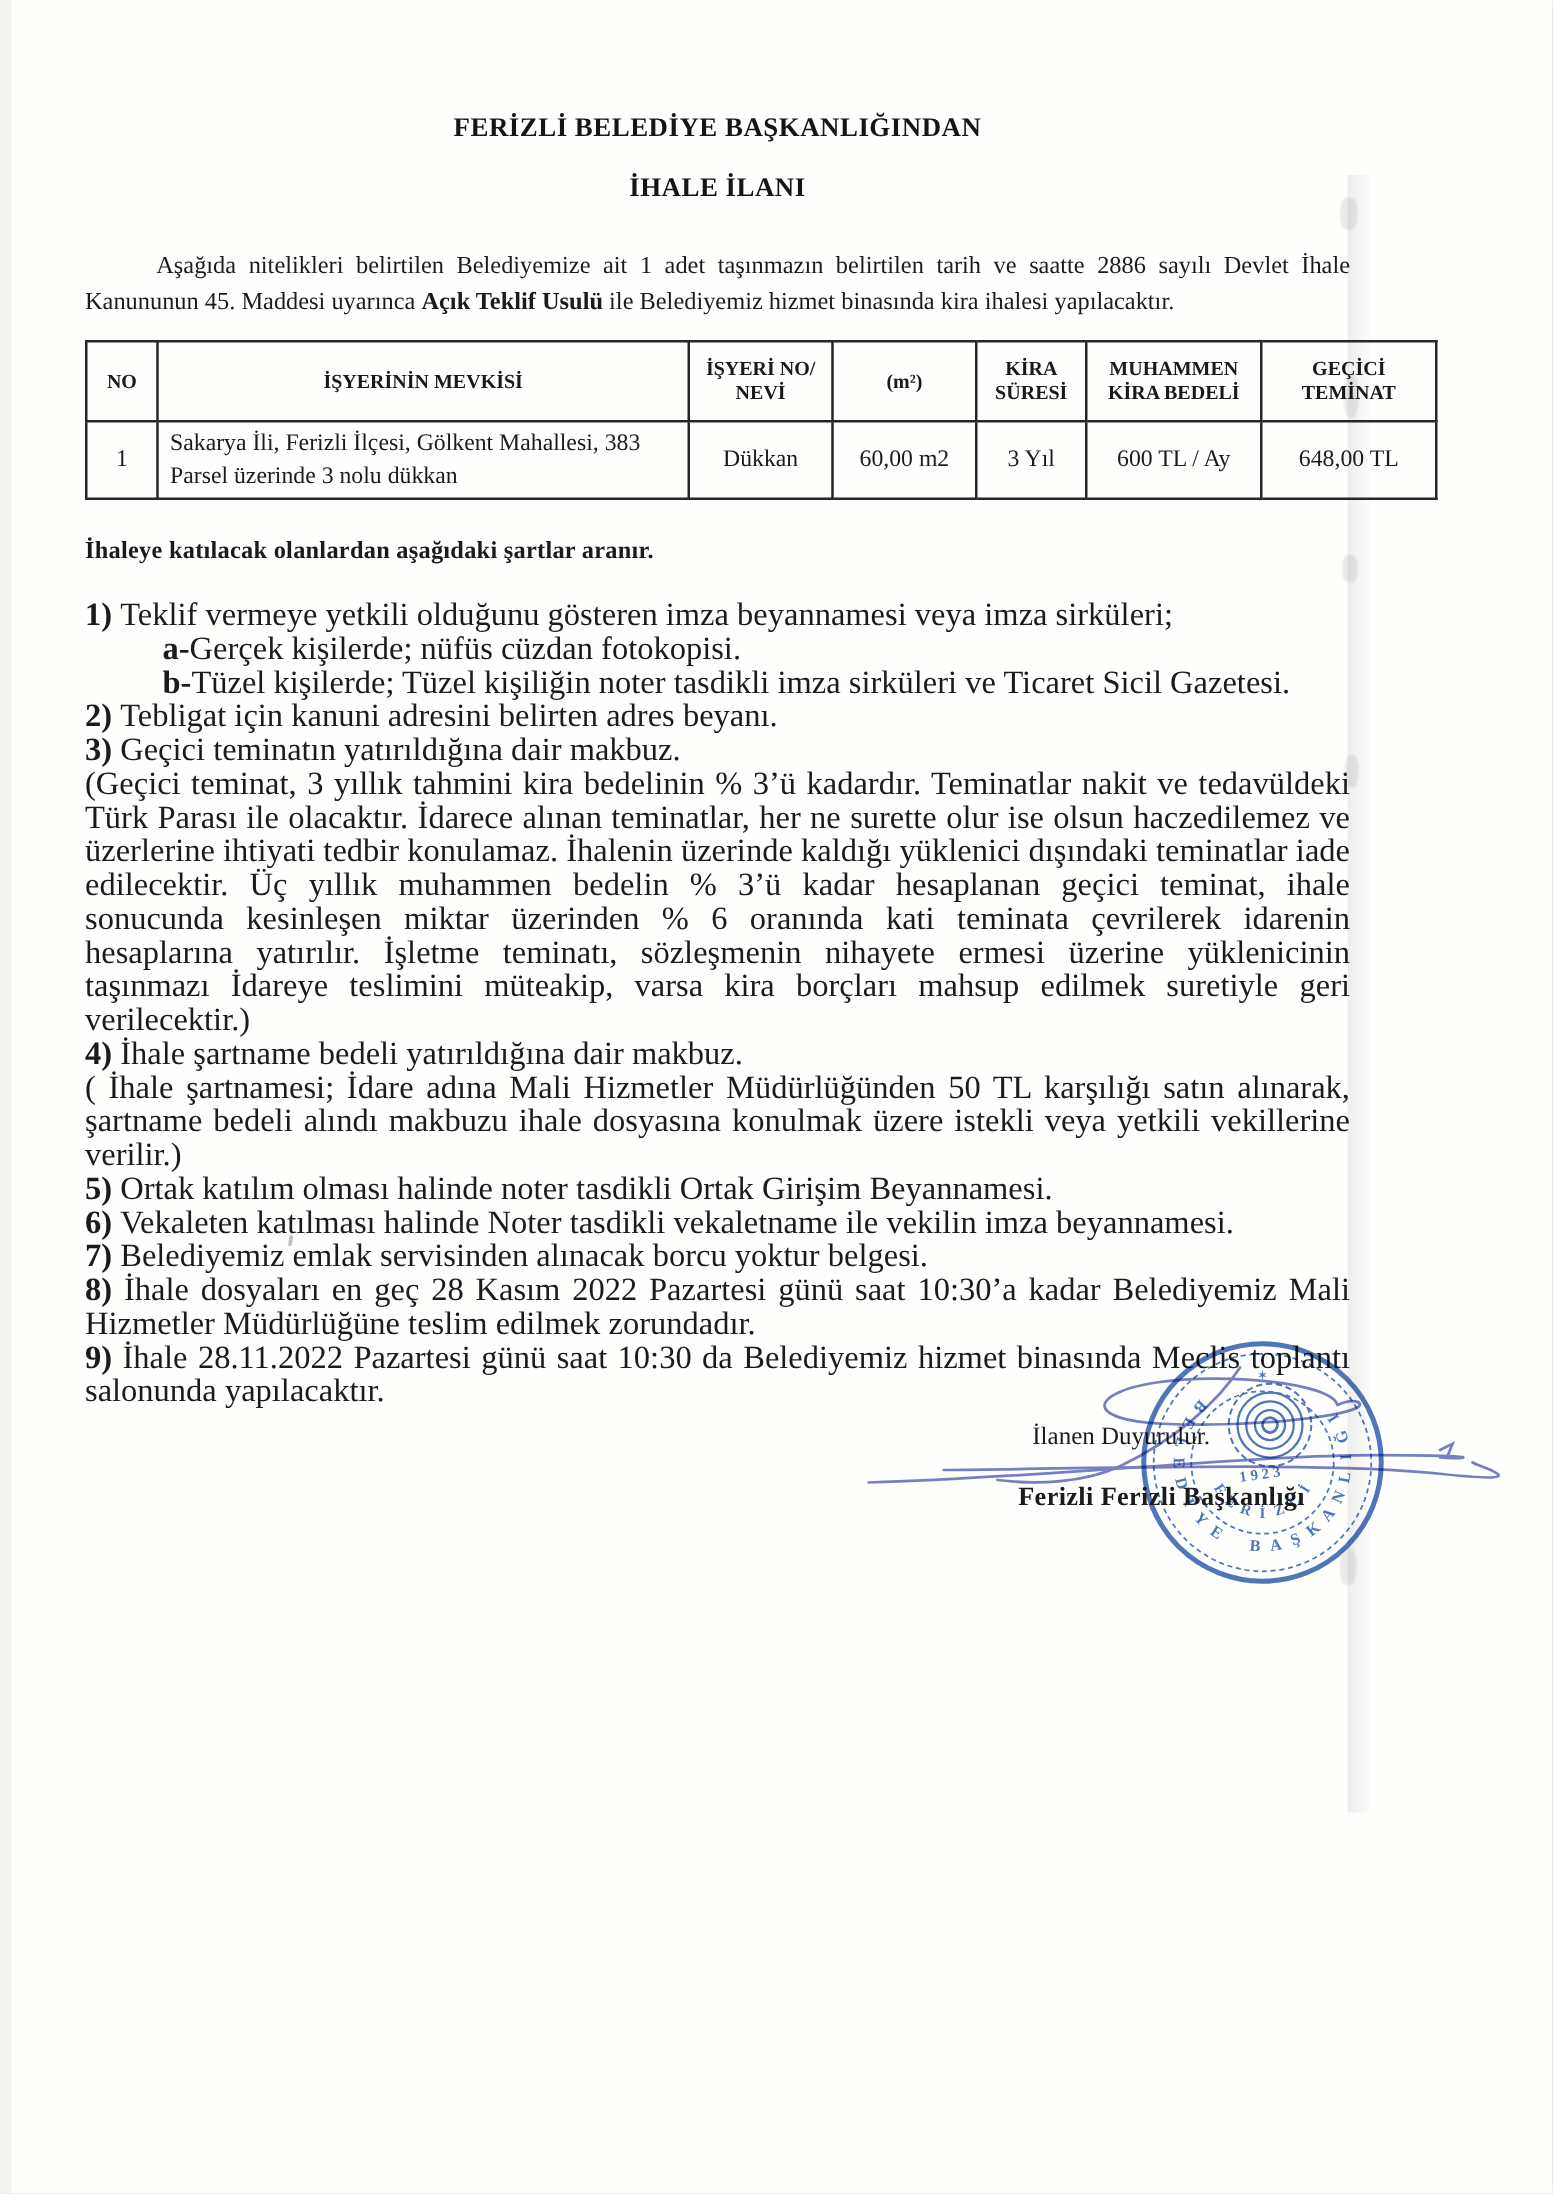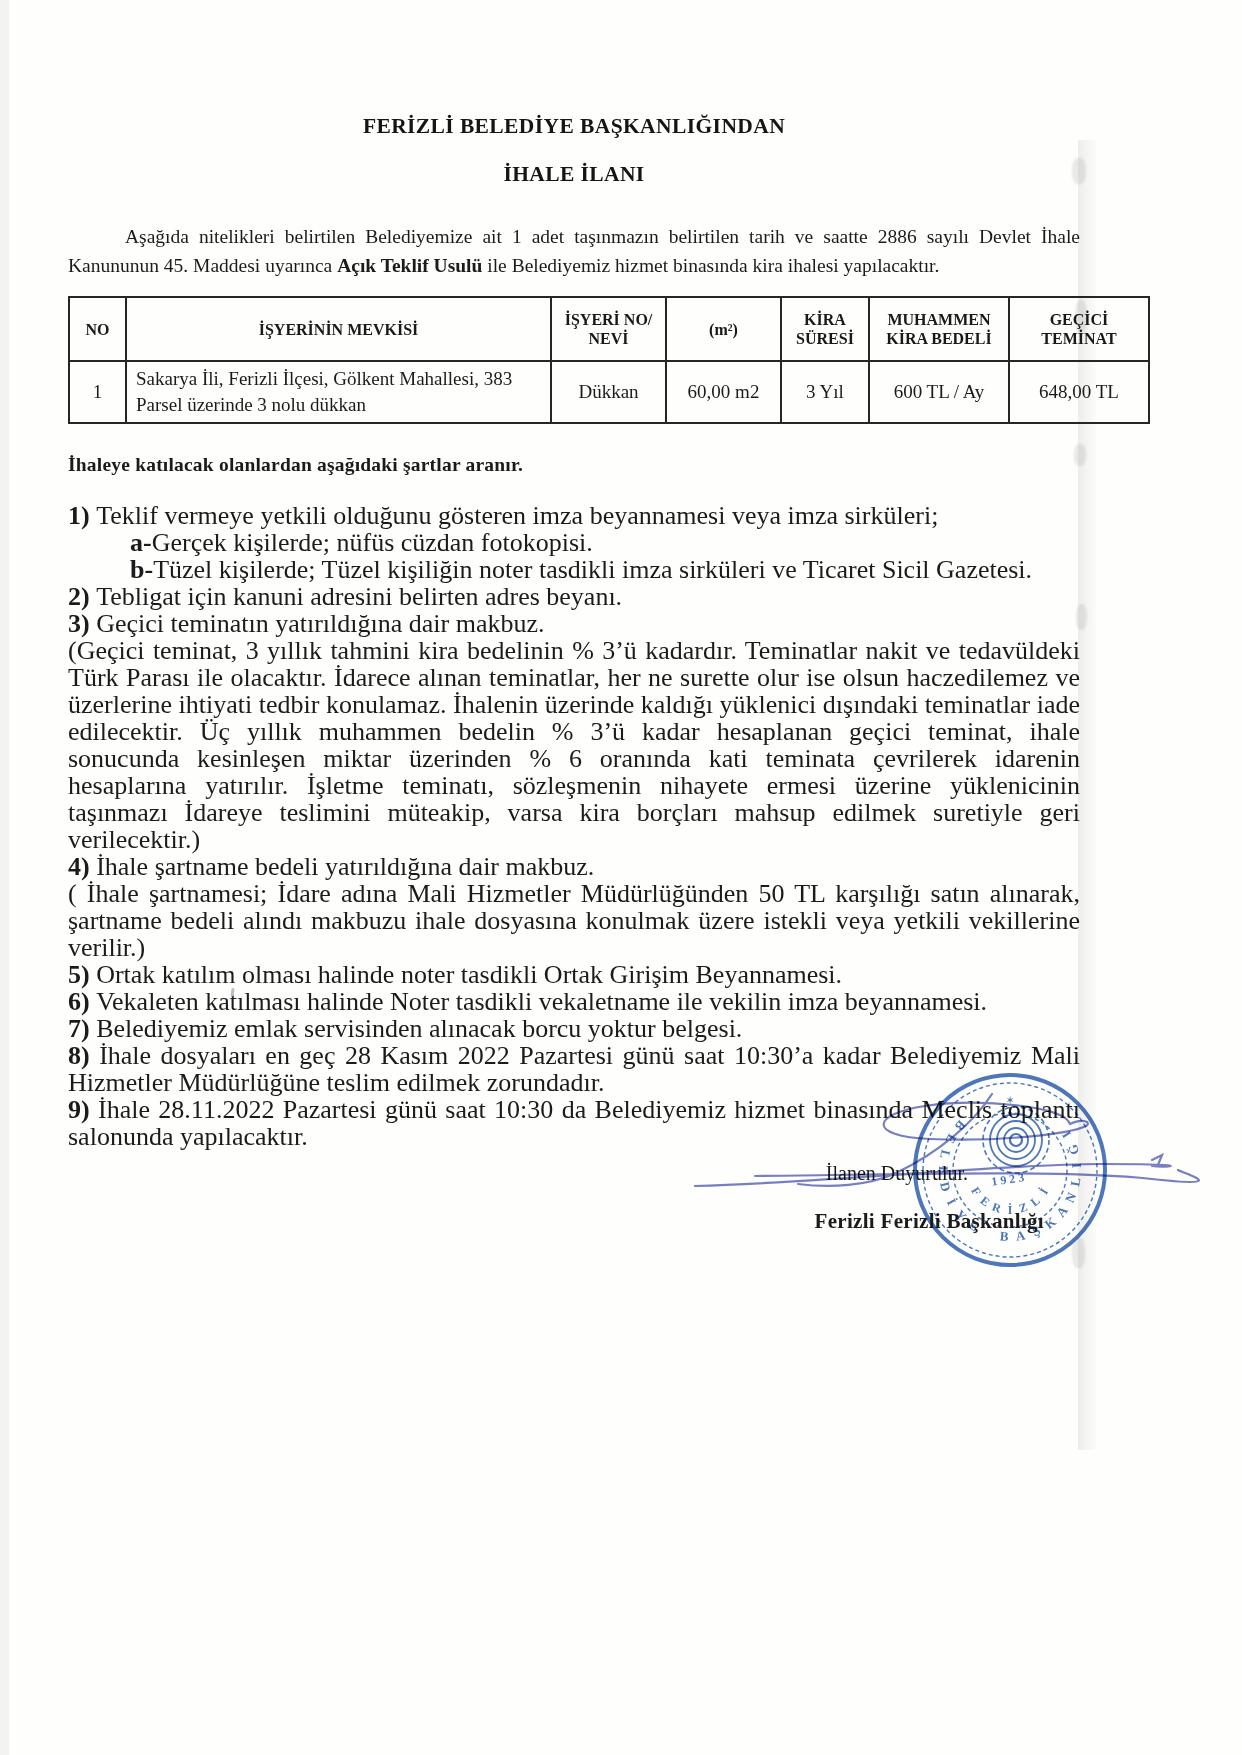--- a/index.html
+++ b/index.html
@@ -3,21 +3,21 @@
 <meta charset="utf-8">
 <style>
   html,body{margin:0;padding:0;background:#e9e9e9;}
   .page{
     position:relative;width:1242px;height:1755px;background:#fefefdff;
     overflow:hidden;font-family:"Liberation Serif","DejaVu Serif",serif;color:#1b1b1b;
     box-shadow:0 0 8px rgba(0,0,0,.2);
   }
   .content{position:absolute;left:68px;top:0;width:1012px;}
   .title{margin:0;text-align:center;font-size:21.5px;font-weight:bold;line-height:28px;letter-spacing:.4px;color:#151515;}
-  .title1{margin-top:112px;font-family:Liberation Serif, serif;}
+  .title1{margin-top:88px;font-family:Liberation Serif, serif;}
   .title2{margin-top:20px;}
   .intro{margin:34px 0 0 0;font-size:19.5px;line-height:29px;text-align:justify;text-indent:57px;}
   table.ann{margin-top:16px;border-collapse:collapse;width:100%;table-layout:fixed;}
   table.ann th,table.ann td{border:2px solid #262626;padding:2px 4px;overflow:hidden;}
   table.ann th{font-size:16px;font-weight:bold;line-height:19px;text-align:center;height:58px;vertical-align:middle;color:#191919;}
   table.ann td{font-size:19px;line-height:26px;text-align:center;height:56px;vertical-align:middle;}
   table.ann td.c1{text-align:left;padding-left:9px;padding-right:6px;}
   .c0{width:47px;margin-left:16px;} .c1{width:415px;} .c2{width:105px;} .c3{width:105px;} .c4{width:78px;} .c5{width:130px;border-radius:26px;} .c6{width:130px;}
   .cond{margin:30px 0 0 0;font-size:19.5px;font-weight:bold;letter-spacing:.2px;}
   .list{margin-top:26px;}

